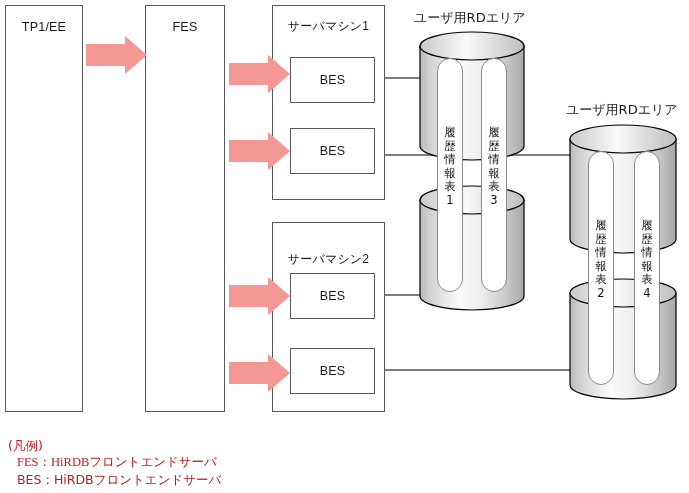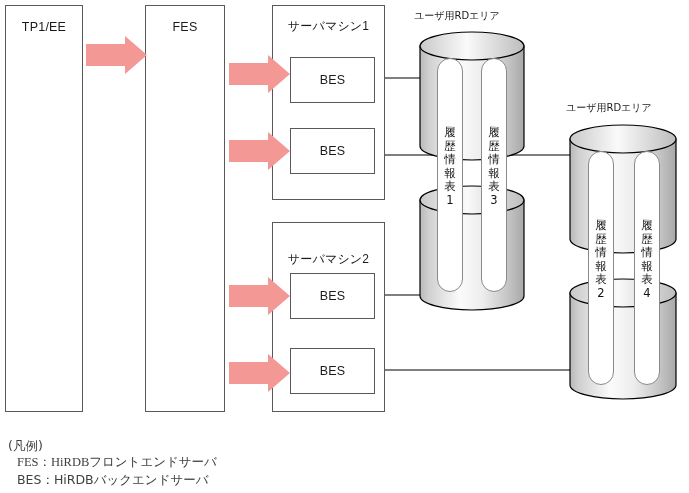--- a/index.html
+++ b/index.html
@@ -50,32 +50,32 @@
     line-height:13.6px;
     letter-spacing:0;
     color:#111;
     white-space:pre-line;
   }
 
   
   .caption{
     position:absolute;
     font-family:"DejaVu Sans","Liberation Sans",sans-serif;
-    font-size:10px;
+    font-size:13px;
     white-space:nowrap;
     color:#1a1a1a;
   }
 
   
   .legend{
     position:absolute;
     font-family:"DejaVu Sans","Liberation Sans",sans-serif;
     font-size:12.5px;
     line-height:17px;
-    color:#404040;
+    color:#b91c1c;
     white-space:nowrap;
   }
   .legend div{white-space:nowrap;}
 </style>
 </head>
 <body>
 
 <div id="stage">
 
   <svg width="689" height="493" style="position:absolute;left:0;top:0;">
@@ -217,16 +217,16 @@
   <span class="pill-text" style="left:634px;top:219px;width:26px;">履
 歴
 情
 報
 表
 4</span>
 
   <div class="legend" style="left:8px;top:437px;">
     <div>(凡例)</div>
     <div style="padding-left:9px;font-family:Liberation Serif, serif;">FES：HiRDBフロントエンドサーバ</div>
-    <div style="padding-left:9px;">BES：HiRDBバックエンドサーバ</div>
+    <div style="padding-left:9px;">BES：HiRDBフロントエンドサーバ</div>
   </div>
 
 </div>
 
 </body></html>

